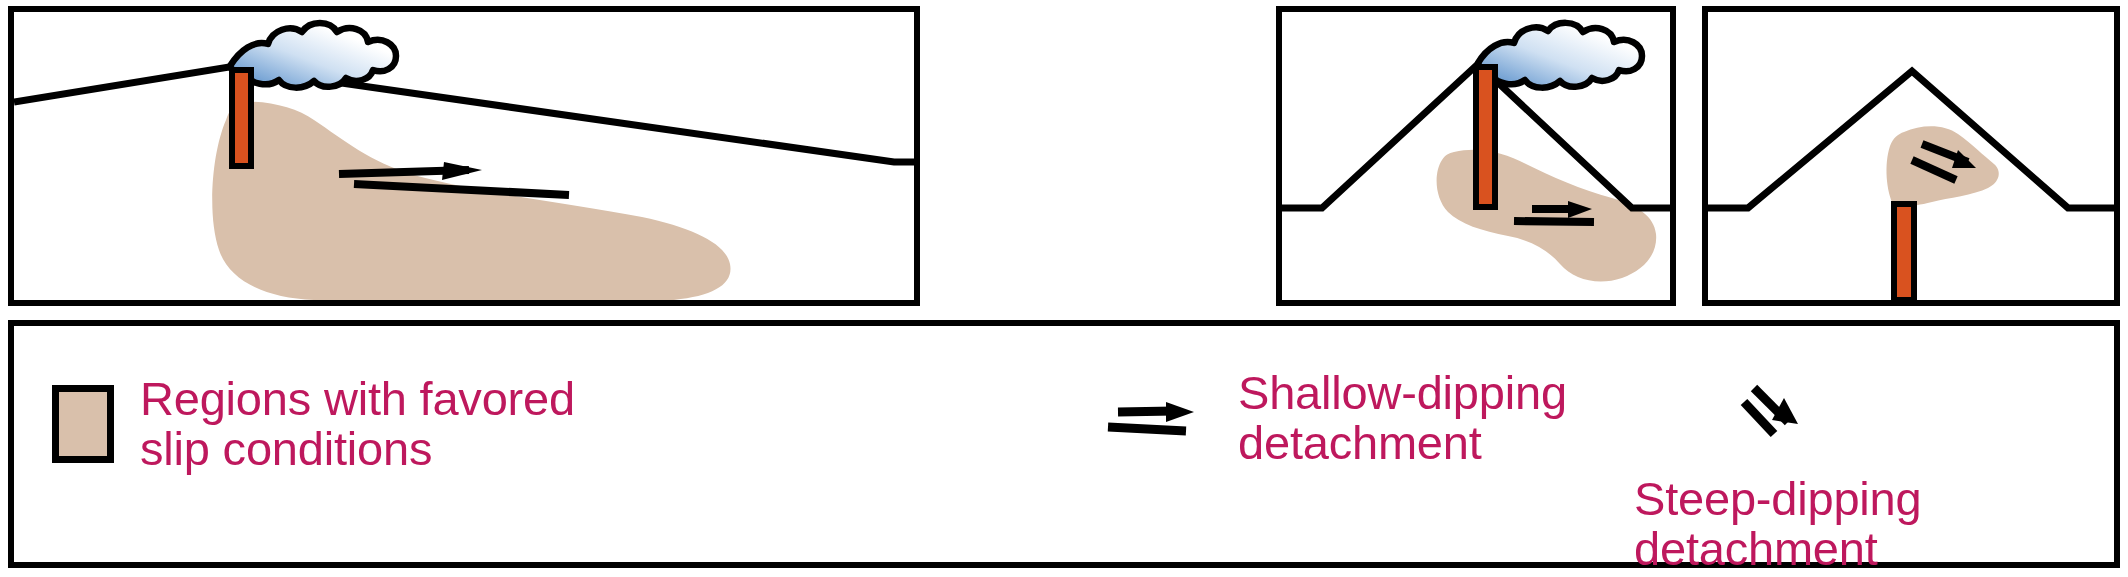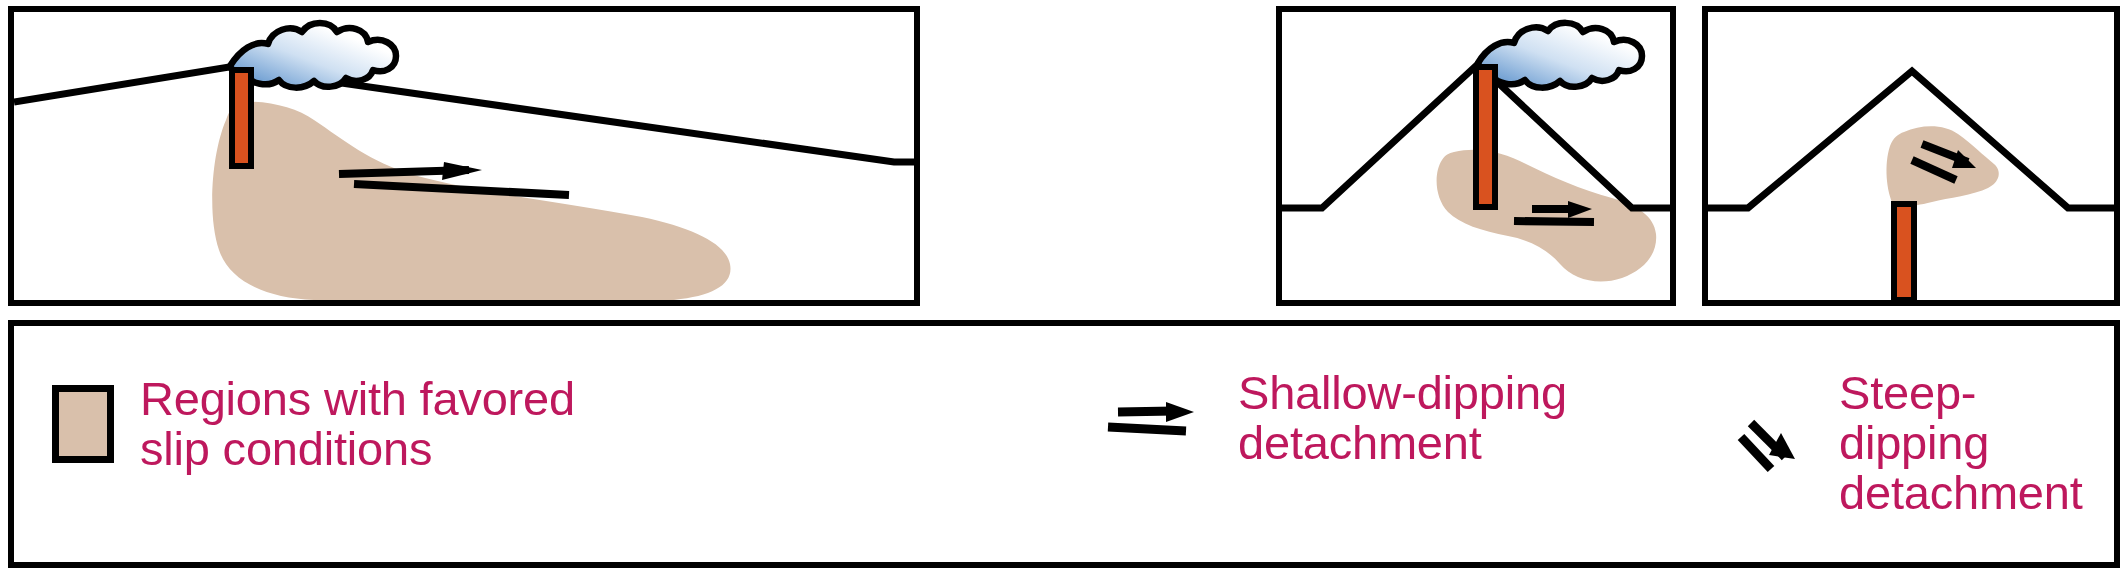--- a/index.html
+++ b/index.html
@@ -54,21 +54,21 @@
   }
   .legend-entry {
     position: absolute;
     display: flex;
     align-items: center;
     gap: 26px;
   }
   #legend-entry-slip  { left: 38px;   top: 48px; }
   #legend-entry-dike  { left: 670px;  top: 56px; }
   #legend-entry-shallow { left: 1090px; top: 42px; }
-  #legend-entry-steep   { left: 1723px; top: 42px; }
+  #legend-entry-steep   { left: 1620px; top: 42px; flex-direction: column; }
 
   .swatch {
     width: 62px;
     height: 78px;
     border: 7px solid #000000;
     box-sizing: border-box;
     flex: 0 0 auto;
   }
   #swatch-slip { background: #d9c0ab; }
   #swatch-dike { background: #d9521f; }

